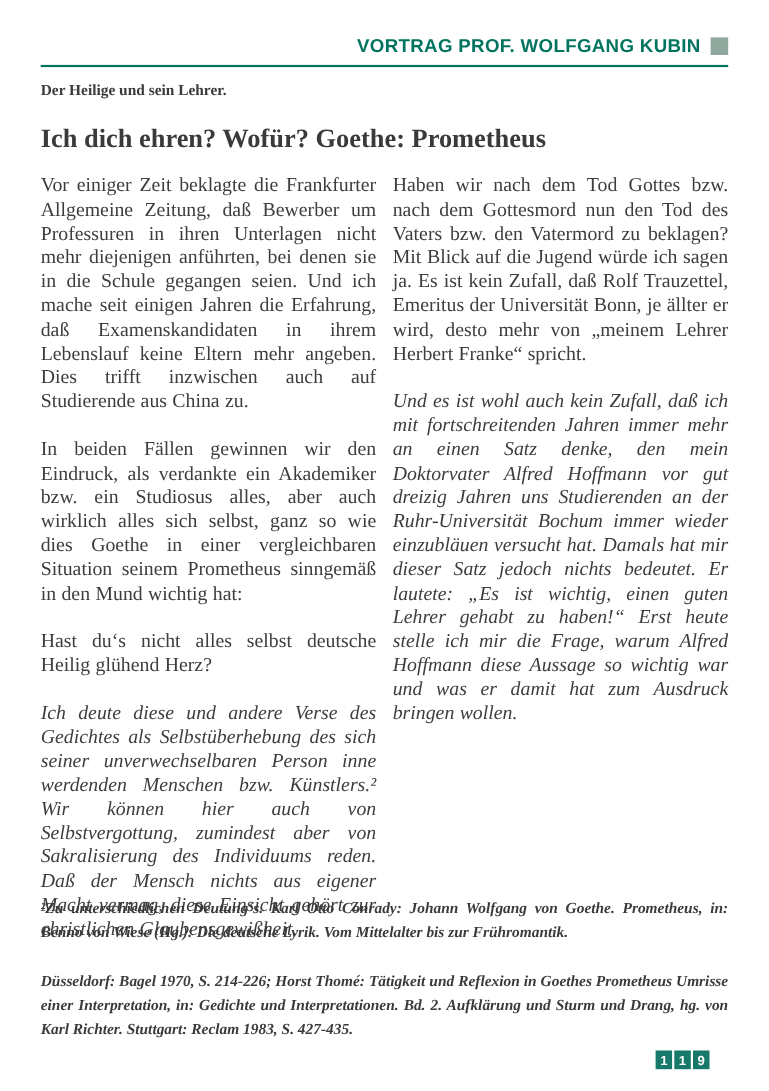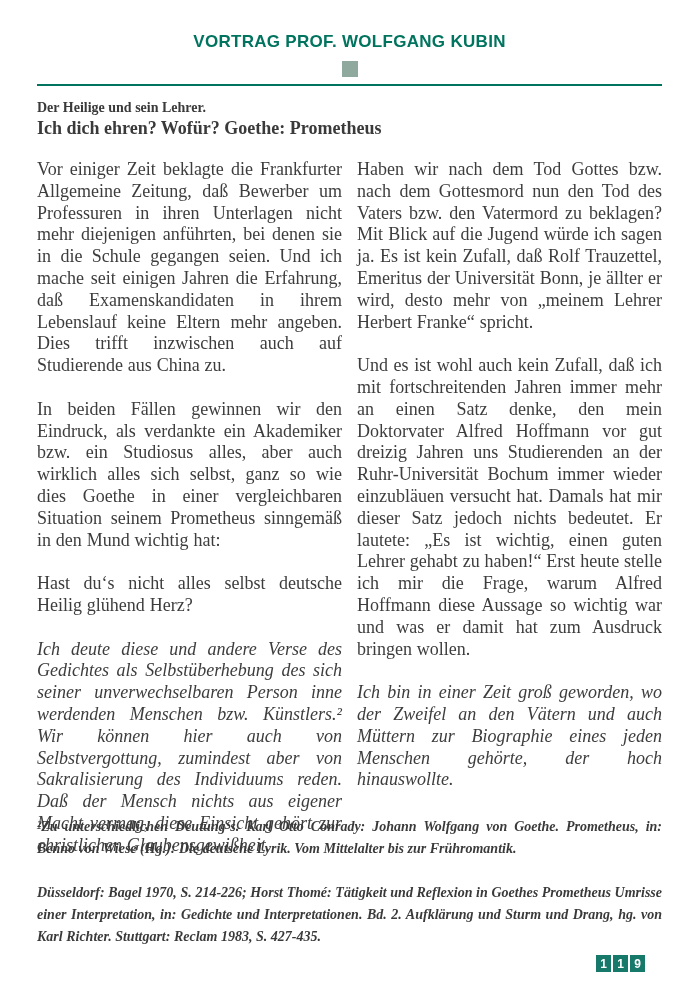--- a/index.html
+++ b/index.html
@@ -3,35 +3,35 @@
 <meta charset="utf-8">
 <style>
   html,body{margin:0;padding:0;background:#ffffff;}
   .page{
     width:699px;height:992px;position:relative;box-sizing:border-box;
     background:#ffffff;padding:0 37px;overflow:hidden;
     font-family:"Liberation Serif", serif;color:var(--text,#3d3d3d);
   }
   
   .header{
-    margin-top:32px;display:flex;justify-content:flex-end;align-items:center;gap:9px;flex-direction:column;
+    margin-top:32px;display:flex;justify-content:flex-end;align-items:center;gap:9px;
   }
   .header-label{
     font-family:"Liberation Sans", sans-serif;font-weight:700;font-size:17px;
     letter-spacing:0.3px;color:var(--accent,#00745e);white-space:nowrap;
   }
   .header-square{width:16px;height:16px;background:var(--marker,#8fa99e);flex:0 0 auto;}
   .header-rule{border:none;border-top:2px solid var(--accent,#00745e);margin:7px 0 0 0;}
   
   .title-block{margin-top:12px;}
   .title-line{
     font-weight:700;font-size:14px;line-height:20px;color:var(--heading,#3a3a3a);
   }
   .subtitle{
-    font-weight:700;font-size:18px;line-height:20px;color:var(--heading,#3a3a3a);
+    margin-top:24px;font-weight:700;font-size:24px;line-height:20px;color:var(--heading,#3a3a3a);
   }
   
   .columns{display:flex;gap:15px;margin-top:21px;}
   .col{
     flex:1 1 0;text-align:justify;font-size:18px;line-height:21.8px;
     hyphens:auto;-webkit-hyphens:auto;word-spacing:0.02em;
   }
   .col p{margin:0 0 21.8px 0;}
   .col p:last-child{margin-bottom:0;font-style:italic;}
   
@@ -71,21 +71,20 @@
   <div class="columns">
     <div class="col">
       <p>Vor einiger Zeit beklagte die Frankfurter Allgemeine Zeitung, daß Bewerber um Professuren in ihren Unterlagen nicht mehr diejenigen anführten, bei denen sie in die Schule gegangen seien. Und ich mache seit einigen Jahren die Erfahrung, daß Examenskandidaten in ihrem Lebenslauf keine Eltern mehr angeben. Dies trifft inzwischen auch auf Studierende aus China zu.</p>
       <p>In beiden Fällen gewinnen wir den Eindruck, als verdankte ein Akademiker bzw. ein Studiosus alles, aber auch wirklich alles sich selbst, ganz so wie dies Goethe in einer vergleichbaren Situation seinem Prometheus sinngemäß in den Mund wichtig hat:</p>
       <p>Hast du‘s nicht alles selbst deutsche Heilig glühend Herz?</p>
       <p>Ich deute diese und andere Verse des Gedichtes als Selbstüberhebung des sich seiner unverwechselbaren Person inne werdenden Menschen bzw. Künstlers.² Wir können hier auch von Selbstvergottung, zumindest aber von Sakralisierung des Individuums reden. Daß der Mensch nichts aus eigener Macht vermag, diese Einsicht gehört zur christlichen Glaubensgewißheit.</p>
     </div>
     <div class="col">
       <p>Haben wir nach dem Tod Gottes bzw. nach dem Gottesmord nun den Tod des Vaters bzw. den Vatermord zu beklagen? Mit Blick auf die Jugend würde ich sagen ja. Es ist kein Zufall, daß Rolf Trauzettel, Emeritus der Universität Bonn, je ällter er wird, desto mehr von „meinem Lehrer Herbert Franke“ spricht.</p>
       <p>Und es ist wohl auch kein Zufall, daß ich mit fortschreitenden Jahren immer mehr an einen Satz denke, den mein Doktorvater Alfred Hoffmann vor gut dreizig Jahren uns Studierenden an der Ruhr-Universität Bochum immer wieder einzubläuen versucht hat. Damals hat mir dieser Satz jedoch nichts bedeutet. Er lautete: „Es ist wichtig, einen guten Lehrer gehabt zu haben!“ Erst heute stelle ich mir die Frage, warum Alfred Hoffmann diese Aussage so wichtig war und was er damit hat zum Ausdruck bringen wollen.</p>
-      <p>Ich bin in einer Zeit groß geworden, wo der Zweifel an den Vätern und auch Müttern zur Biographie eines jeden Menschen gehörte, der hoch hinauswollte.</p>
     </div>
   </div>
 
   <div class="footnotes">
     <p>²Zu unterschiedlichen Deutung‘s. Karl Otto Conrady: Johann Wolfgang von Goethe. Prometheus, in: Benno von Wiese (Hg.): Die deutsche Lyrik. Vom Mittelalter bis zur Frühromantik.</p>
     <p>Düsseldorf: Bagel 1970, S. 214-226; Horst Thomé: Tätigkeit und Reflexion in Goethes Prometheus Umrisse einer Interpretation, in: Gedichte und Interpretationen. Bd. 2. Aufklärung und Sturm und Drang, hg. von Karl Richter. Stuttgart: Reclam 1983, S. 427-435.</p>
   </div>
 
   <div class="page-number">
     <span class="page-box">1</span>

